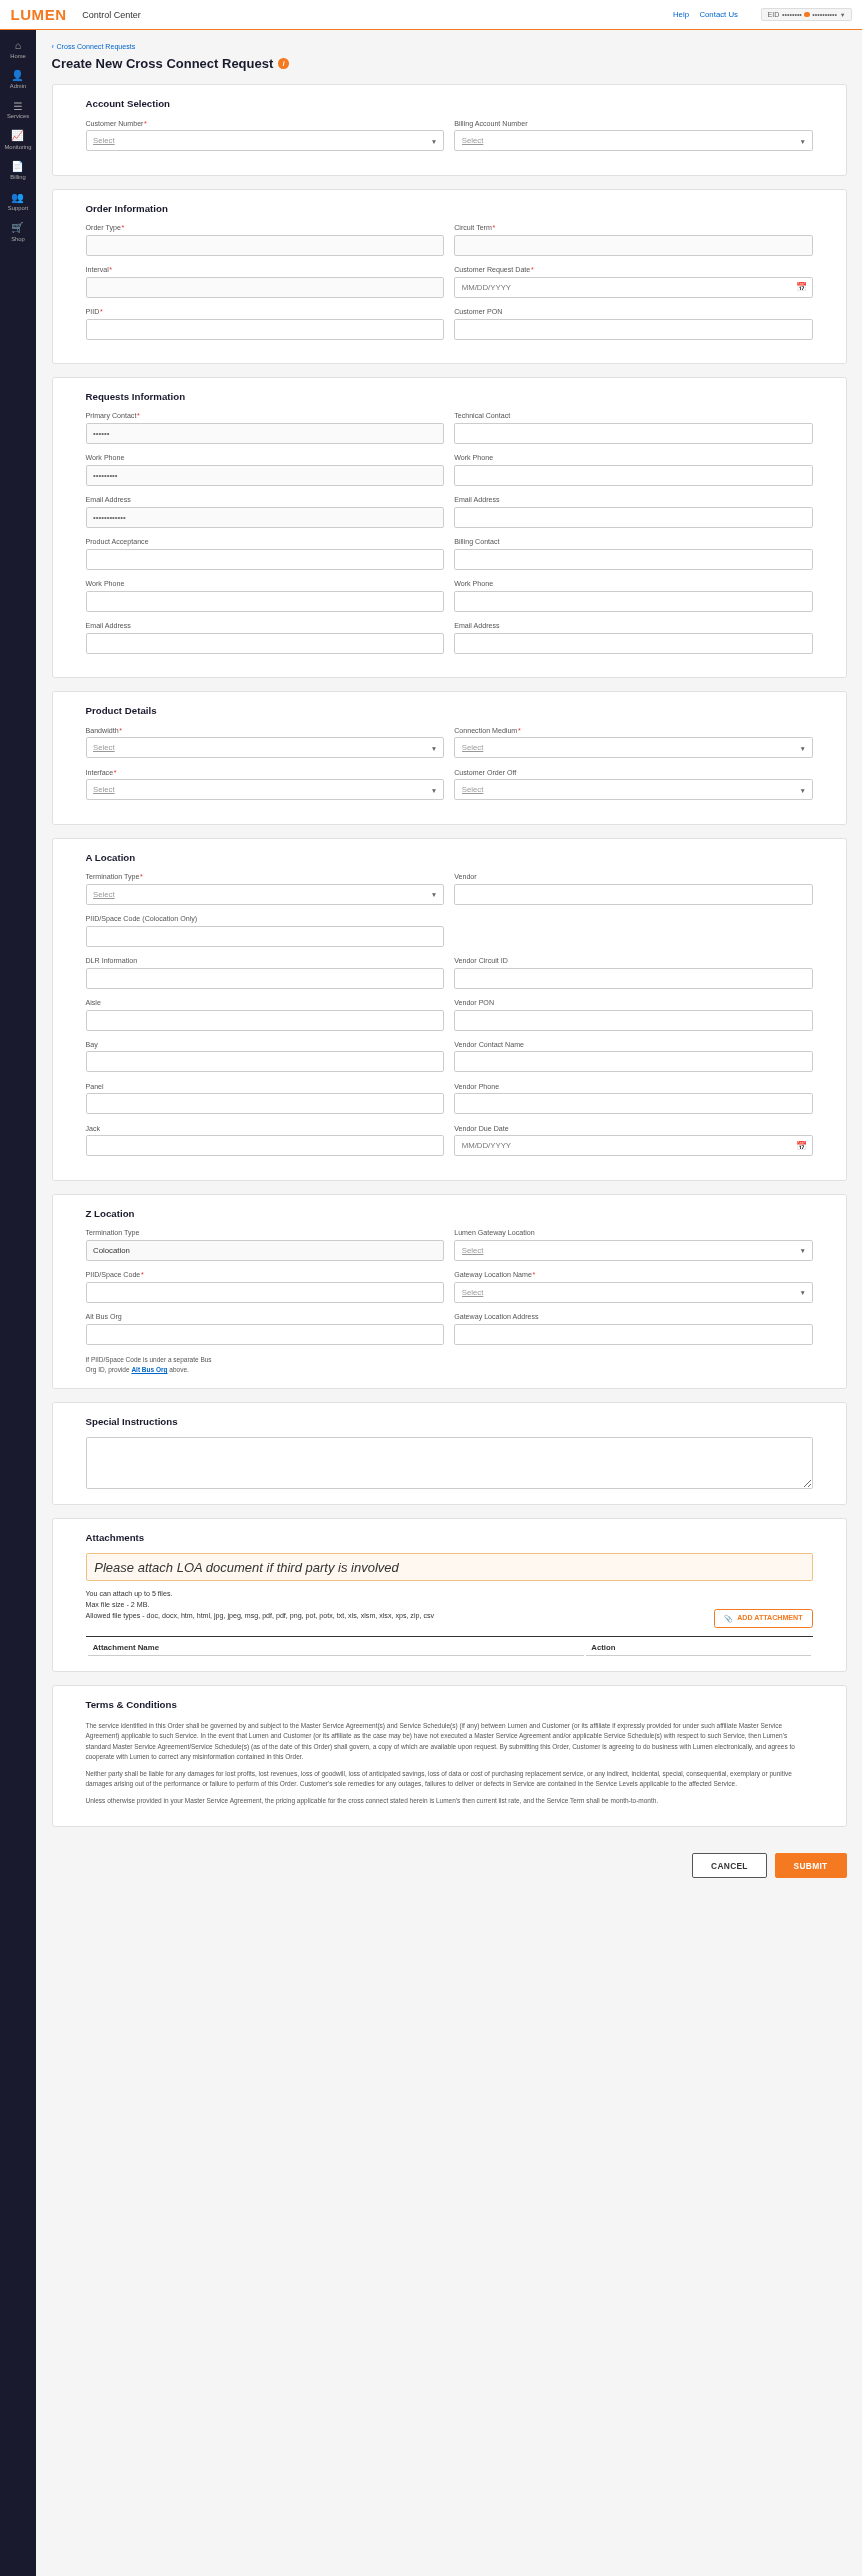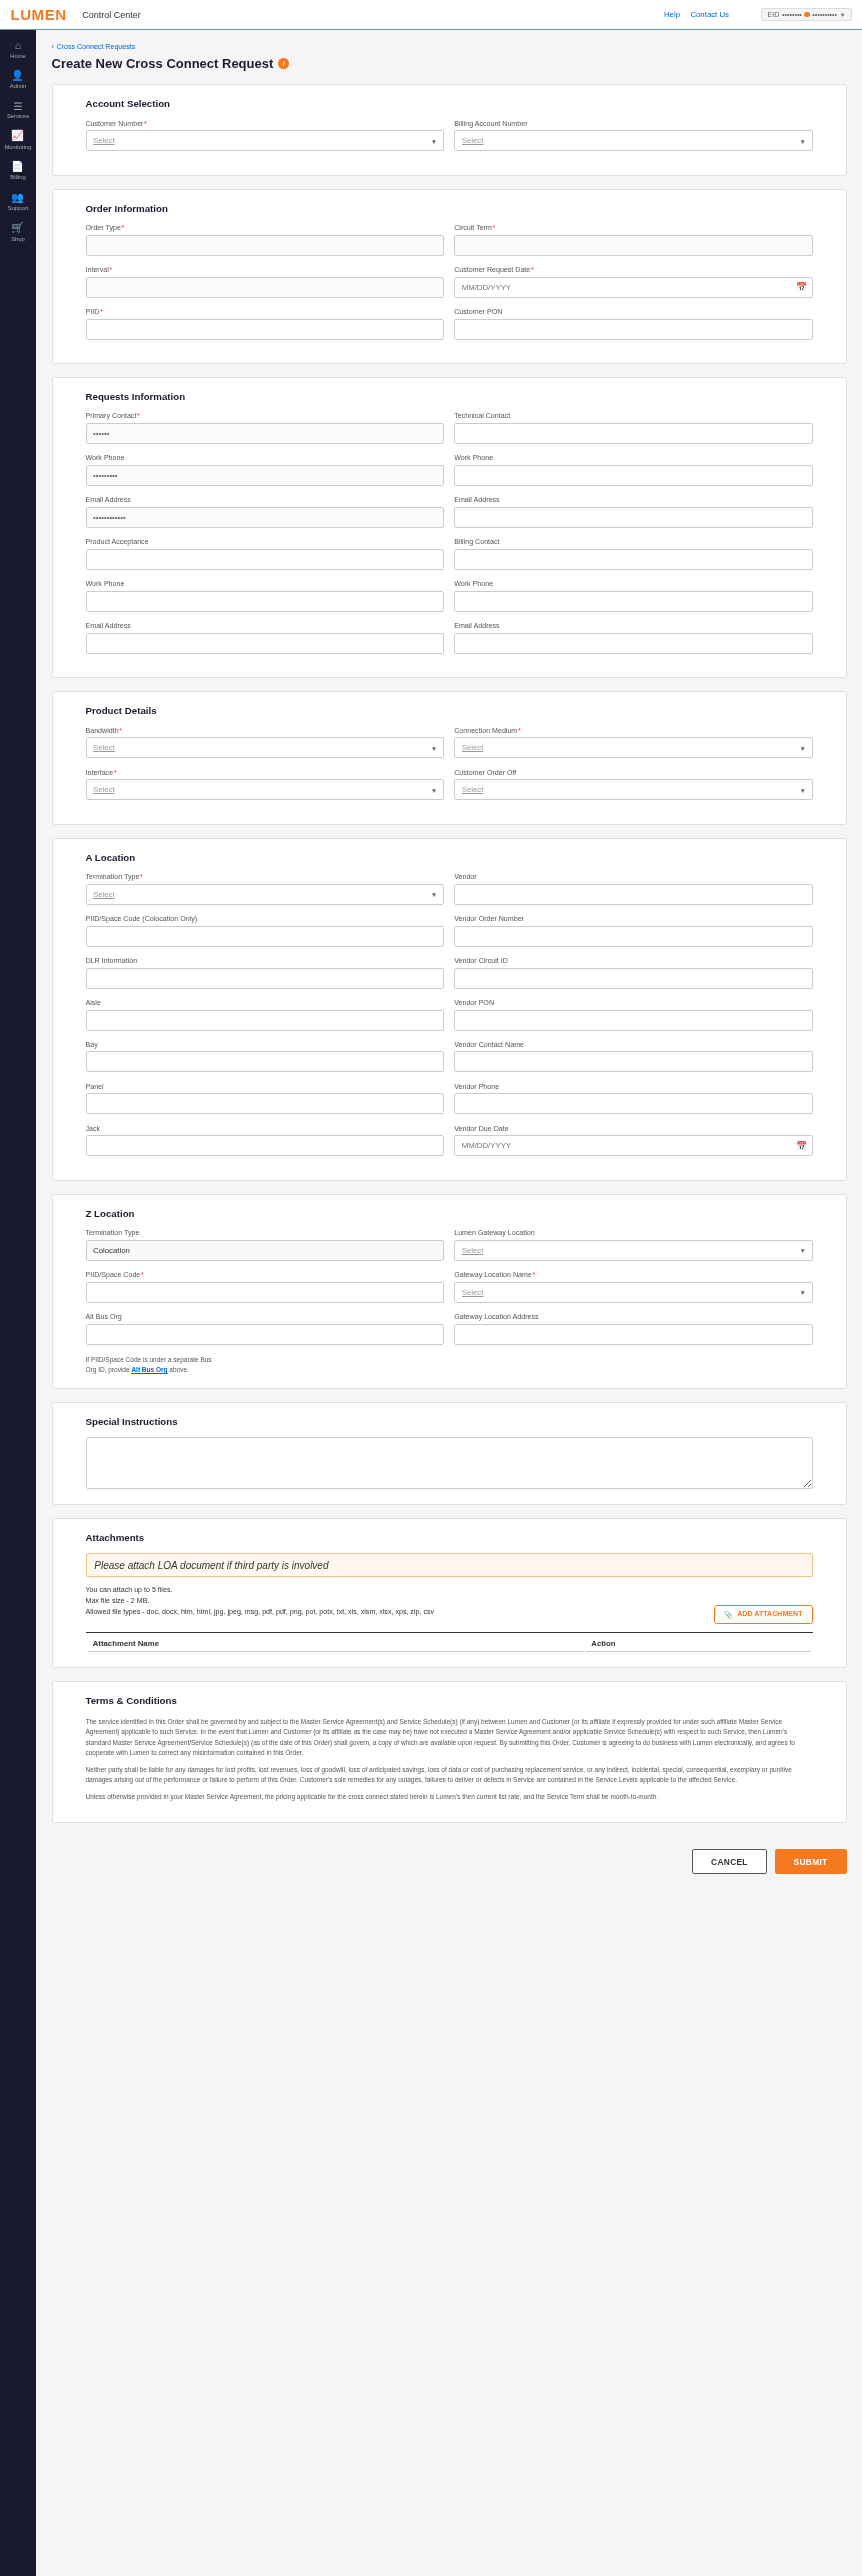--- a/index.html
+++ b/index.html
@@ -39,21 +39,21 @@
       font-size: 7.8px;
     }
     .top-nav-links a { color: #0066cc; text-decoration: none; }
     .top-nav-eid {
       background: #f5f5f5;
       border: 0.6px solid #ddd;
       border-radius: 1.9px;
       padding: 1.3px 5.2px;
       font-size: 7.1px;
       color: #666;
-      margin-left: 22px;
+      margin-left: 13px;
       display: flex;
       align-items: center;
       gap: 2.6px;
     }
     .eid-dot { width: 5.2px; height: 5.2px; background: #f47920; border-radius: 50%; }
 
     
     .sidebar {
       position: fixed;
       top: 30px;
@@ -589,24 +589,20 @@
       <div class="form-field">
         <label class="form-label">Vendor</label>
         <input class="form-input" type="text" style="">
       </div>
     </div>
     <div class="form-row">
       <div class="form-field">
         <label class="form-label">PIID/Space Code (Colocation Only)</label>
         <input class="form-input" type="text" style="">
       </div>
-      <div class="form-field">
-        <label class="form-label">Vendor Order Number</label>
-        <input class="form-input" type="text" style="">
-      </div>
     </div>
     <div class="form-row">
       <div class="form-field">
         <label class="form-label">DLR Information</label>
         <input class="form-input" type="text" style="">
       </div>
       <div class="form-field">
         <label class="form-label">Vendor Circuit ID</label>
         <input class="form-input" type="text" style="">
       </div>
@@ -707,21 +703,21 @@
     </div>
   </div>
 
   <div class="section-card">
     <div class="section-title">Special Instructions</div>
     <textarea class="instructions-textarea" style=""></textarea>
   </div>
 
   <div class="section-card">
     <div class="section-title">Attachments</div>
-    <div style="background:#fff8f0; border: 0.6px solid #f0c080; border-radius:1.9px; padding:5.2px 7.8px; margin-bottom:7.8px; font-size:10px; font-style:italic; color:#333;">
+    <div style="background:#fff8f0; border: 0.6px solid #f0c080; border-radius:1.9px; padding:5.2px 7.8px; margin-bottom:7.8px; font-size:13px; font-style:italic; color:#333;">
       <span>Please attach LOA document if third party is involved</span>
     </div>
     <div class="attachment-row">
       <div class="attachment-info">
         <div>You can attach up to 5 files.</div>
         <div>Max file size - 2 MB.</div>
         <div>Allowed file types - doc, docx, htm, html, jpg, jpeg, msg, pdf, pdf, png, pot, potx, txt, xls, xlsm, xlsx, xps, zip, csv</div>
       </div>
       <button class="add-attachment-btn">
         <span>📎</span>

